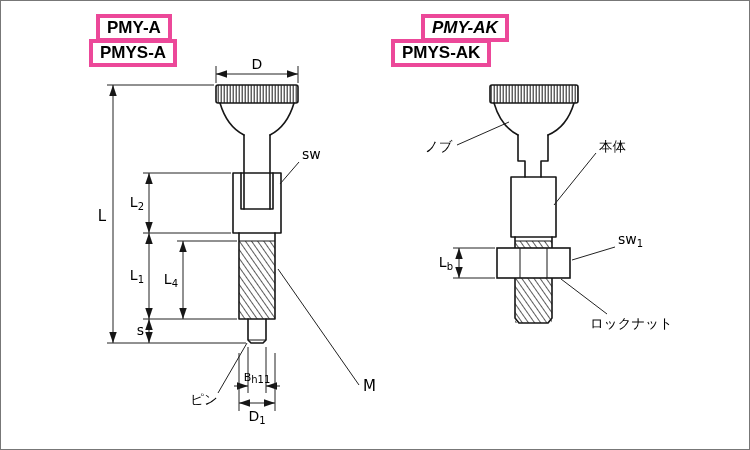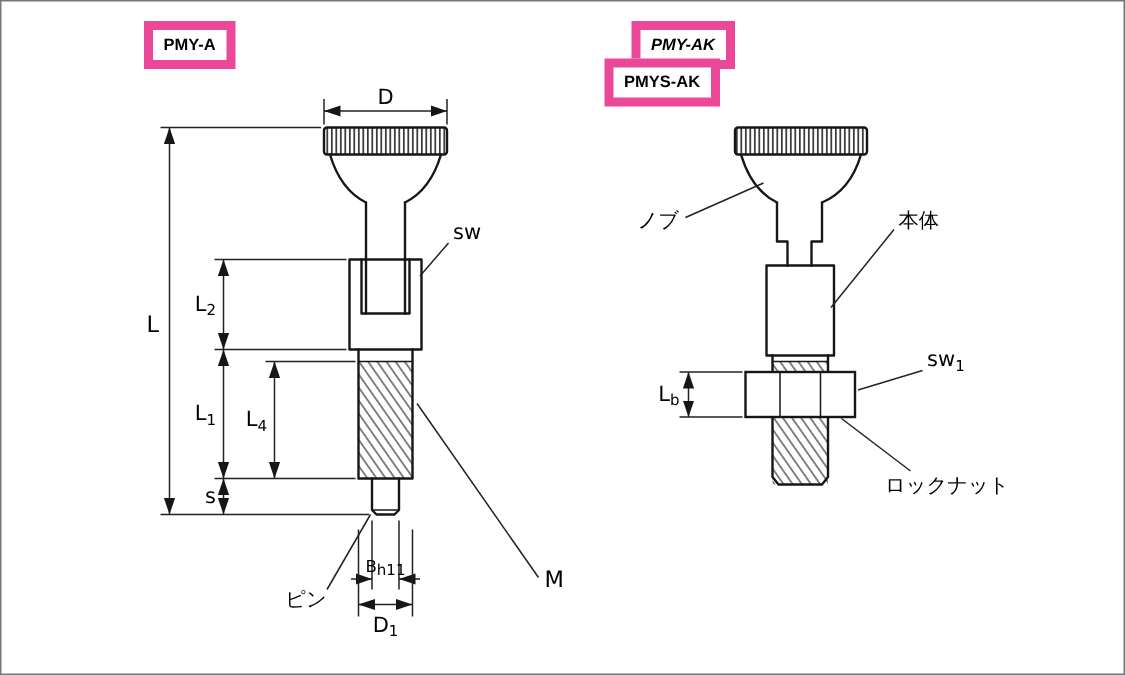--- a/index.html
+++ b/index.html
@@ -3,43 +3,44 @@
 <meta charset="utf-8">
 <style>
   html,body { margin:0; padding:0; background:#fff; }
   #canvas {
     position:relative; width:750px; height:450px;
     background:#fff; border:1px solid #777; box-sizing:border-box;
     font-family:"Liberation Sans", sans-serif; overflow:hidden;
   }
   #drawing { position:absolute; left:0; top:0; }
   .badge {
-    position:absolute; border:6px solid #ec4899; background:#fff;
-    font-weight:bold; font-size:11px; line-height:20px; padding:0 7px;
+    position:absolute; border:4px solid #ec4899; background:#fff;
+    font-weight:bold; font-size:17px; line-height:20px; padding:0 7px;
     color:#000; white-space:nowrap;
   }
   .outline  { fill:none; stroke:#161616; stroke-width:1.6; stroke-linejoin:round; stroke-linecap:round; }
   .thinline { fill:none; stroke:#161616; stroke-width:1; }
   .dimline  { fill:none; stroke:#222; stroke-width:1; }
   .leader   { fill:none; stroke:#222; stroke-width:1; }
   text { font-family:"DejaVu Sans","Liberation Sans",sans-serif; fill:#000; }
   .dim      { font-size:14px; }
   .dim-big  { font-size:15px; }
   .dim-small{ font-size:11px; }
   .sub      { font-size:10px; }
   .callout  { font-size:13.5px; }
 </style>
 </head>
 <body>
 
 <div id="canvas">
 
   <div class="badge" style="left:95px;top:13px;">PMY-A</div>
+  <div class="badge" style="left:88px;top:38px;">PMYS-A</div>
   <div class="badge" style="left:420px;top:13px;font-style:italic;">PMY-AK</div>
-  <div class="badge" style="left:402px;top:38px;">PMYS-AK</div>
+  <div class="badge" style="left:390px;top:38px;">PMYS-AK</div>
 
   <svg id="drawing" width="750" height="450" viewBox="0 0 750 450">
     <defs>
       <marker id="arw" viewBox="0 0 10 8" markerWidth="11" markerHeight="9" refX="10" refY="4" orient="auto-start-reverse" markerUnits="userSpaceOnUse">
         <path d="M0,0.6 L10,4 L0,7.4 Z" fill="#161616"></path>
       </marker>
       <pattern id="knl" width="3" height="6" patternUnits="userSpaceOnUse">
         <line x1="1.2" y1="0" x2="1.2" y2="6" stroke="#2a2a2a" stroke-width="1.1"></line>
       </pattern>
       <pattern id="thr" width="5" height="5" patternUnits="userSpaceOnUse" patternTransform="rotate(55)">

